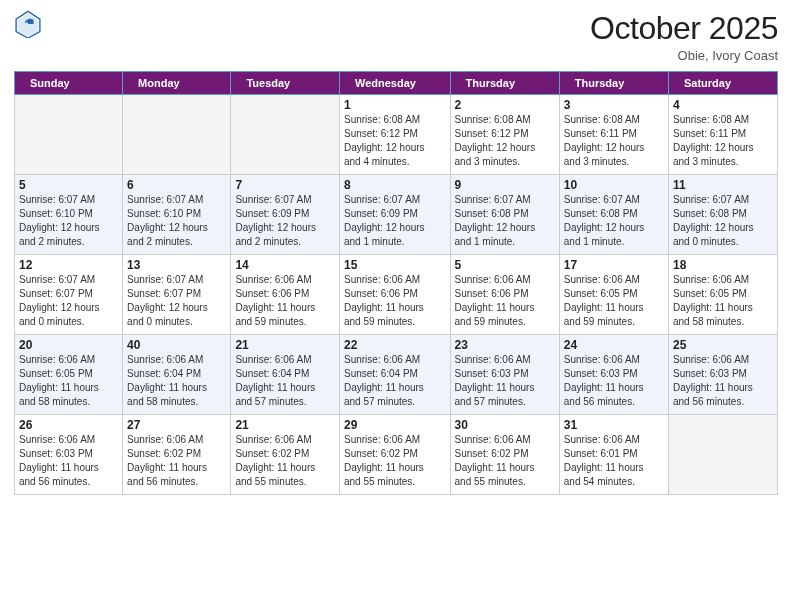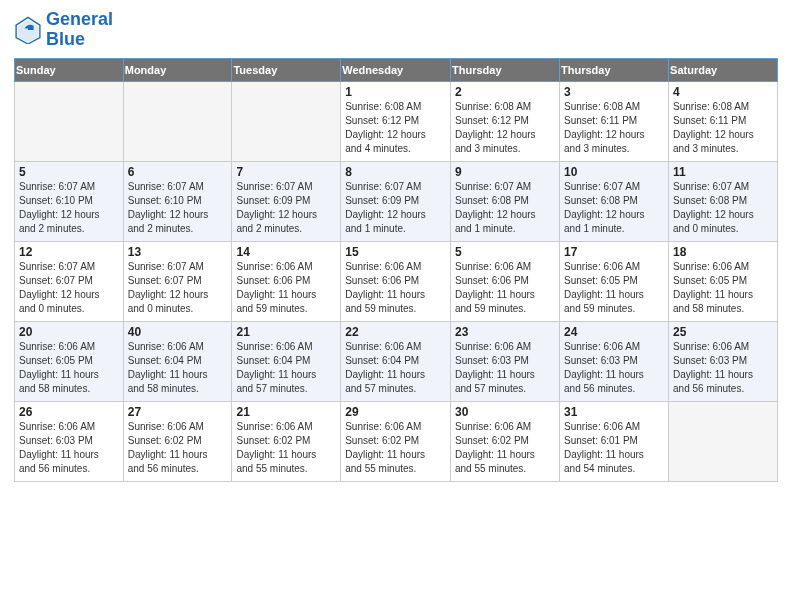--- a/index.html
+++ b/index.html
@@ -53,24 +53,24 @@
       font-size: 13px;
       color: #555;
       margin-top: 1px;
     }
     .calendar {
       width: 100%;
       border-collapse: collapse;
       font-size: 9.5px;
     }
     .calendar th {
-      background: #737373;
+      background: #701a75;
       color: #fff;
       text-align: left;
-      padding: 5px 1px;
+      padding: 5px 15px;
       font-size: 11px;
       font-weight: bold;
       border: 1px solid #5a9fd4;
     }
     .calendar td {
       border: 1px solid #ccc;
       vertical-align: top;
       padding: 3px 4px;
       width: 113px;
       height: 80px;
@@ -99,25 +99,24 @@
 <body>
 
 <div class="page">
   <div class="header">
     <div class="logo">
       <svg class="logo-icon" viewBox="0 0 40 40">
         <polygon points="20,5 35,15 35,30 20,38 5,30 5,15" fill="#1e6bb8" opacity="0.15"></polygon>
         <polygon points="20,2 37,13 37,31 20,40 3,31 3,13" fill="none" stroke="#1e6bb8" stroke-width="2"></polygon>
         <path d="M15,18 Q20,10 28,14 L28,20 L20,20 L20,16 Q24,15 26,18" fill="#1e6bb8"></path>
       </svg>
-      <div>
-        <div class="logo-text">
-          <span>General</span><br><span style="color:#1e6bb8;">Blue</span>
-        </div>
-      </div>
+    </div>
+    <div class="title-block">
+      <div class="month-title">October 2025</div>
+      <div class="location">Obie, Ivory Coast</div>
     </div>
   </div>
 
   <table class="calendar">
     <thead>
       <tr>
         <th>Sunday</th>
         <th>Monday</th>
         <th>Tuesday</th>
         <th>Wednesday</th>

